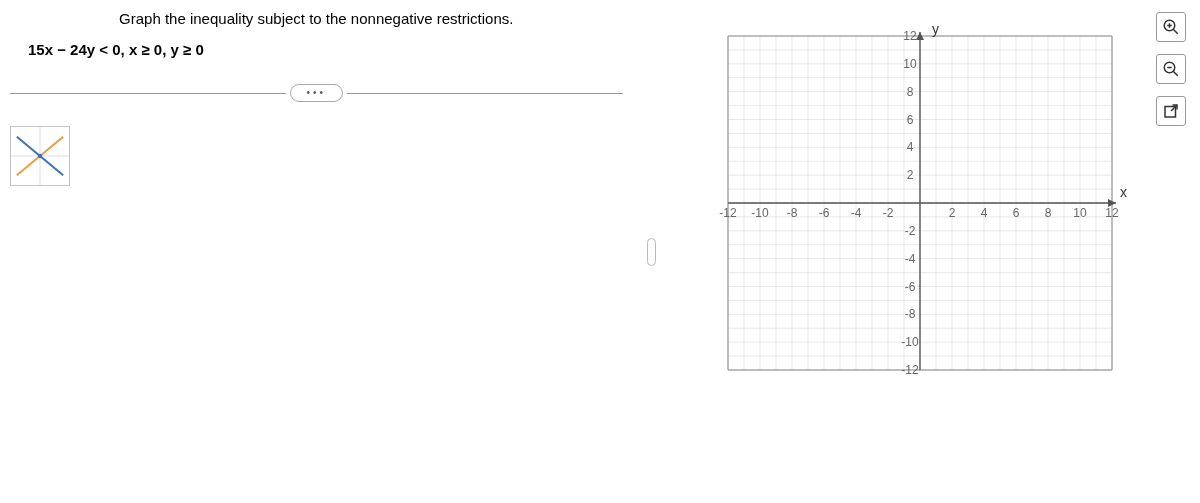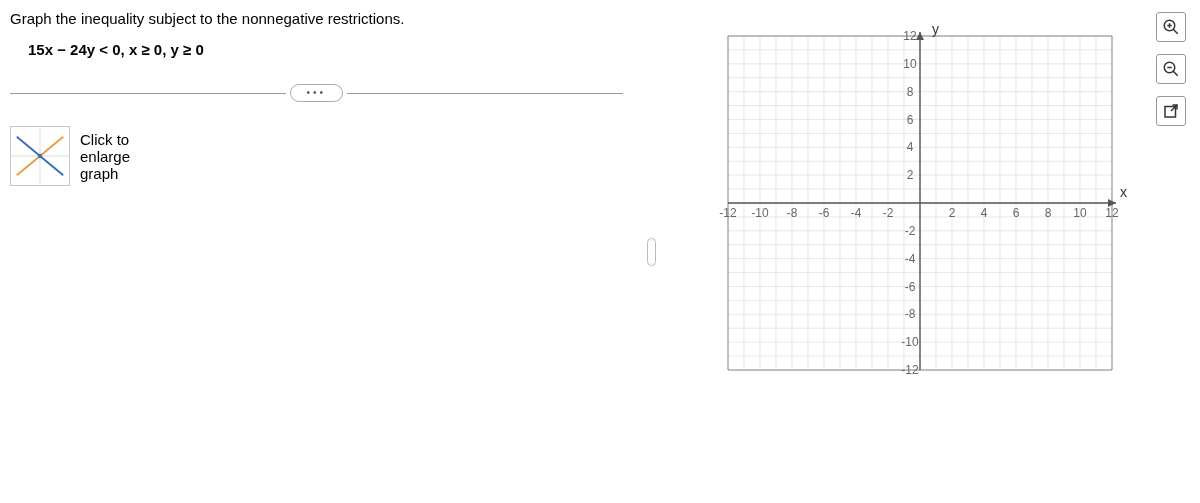--- a/index.html
+++ b/index.html
@@ -18,20 +18,21 @@
       width: 100%;
       height: 100%;
     }
     .left-panel {
       width: 660px;
       padding: 10px 20px 10px 10px;
       position: relative;
     }
     .question-title {
       margin-bottom: 14px;
+      text-align: center;
     }
     .inequality {
       margin-left: 18px;
       margin-bottom: 26px;
       font-weight: bold;
     }
     .hr-row {
       display: flex;
       align-items: center;
       margin: 10px 0 24px 0;
@@ -168,25 +169,20 @@
       <div class="graph-thumb">
         <svg viewBox="0 0 60 60">
           <g stroke="#dcdcdc" stroke-width="1">
             <line x1="0" y1="30" x2="60" y2="30"></line>
             <line x1="30" y1="0" x2="30" y2="60"></line>
           </g>
           <line x1="6" y1="50" x2="54" y2="10" stroke="#e6a043" stroke-width="2"></line>
           <line x1="6" y1="10" x2="54" y2="50" stroke="#3b6fb5" stroke-width="2"></line>
           <circle cx="30" cy="30" r="2.2" fill="#3b6fb5"></circle>
         </svg>
-      </div>
-      <div class="graph-btn-text">
-        <div>Click to</div>
-        <div>enlarge</div>
-        <div>graph</div>
       </div>
     </div>
   </div>
 
   <div class="resizer">
     <div class="resizer-handle"></div>
   </div>
 
   <div class="right-panel">
     <div class="chart-area">

